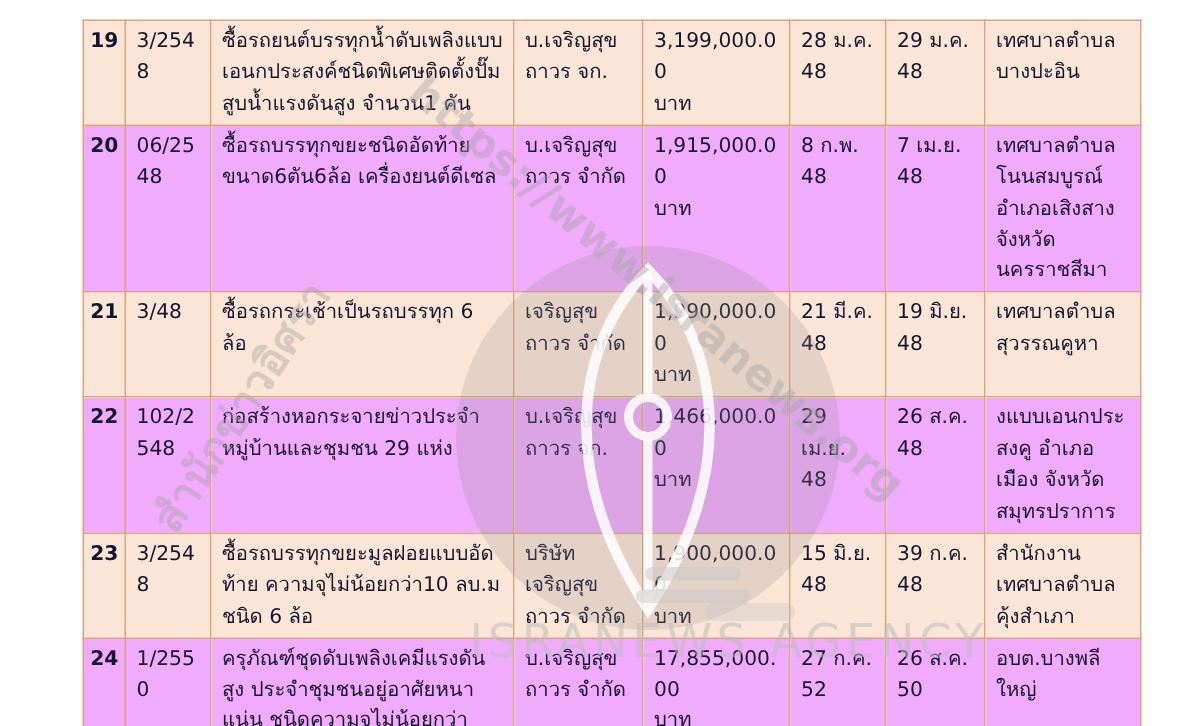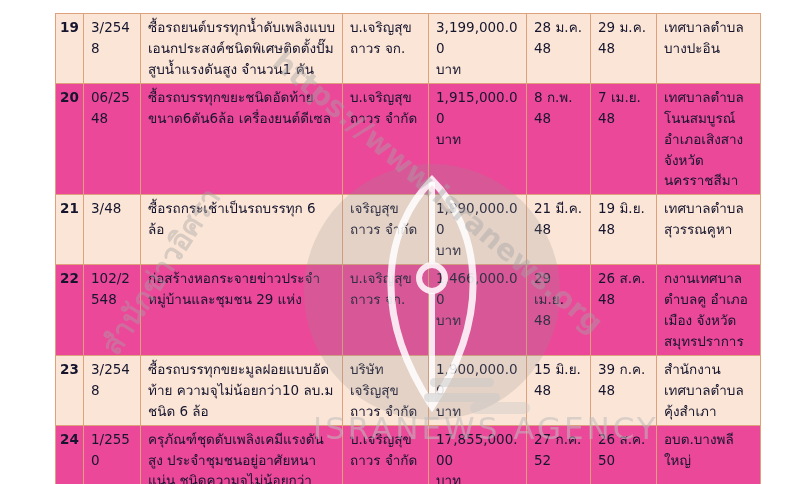--- a/index.html
+++ b/index.html
@@ -15,21 +15,21 @@
     font-size:13.5px;line-height:1.55;
   }
   .doc-table td{
     border:1px solid #dfa07c;
     vertical-align:top;
     padding:3px 6px 3px 7px;
     word-wrap:break-word;
     overflow:hidden;
   }
   tr.shaded td{background:#fbe5d6;}
-  tr.plain td{background:#ec4899;}
+  tr.plain td{background:#f0abfc;}
   td.c-no{text-align:center;font-weight:bold;padding-left:2px;padding-right:2px;}
   td.c-amount .unit{display:block;}
   
   .wm{
     position:absolute;left:0;top:0;width:800px;height:484px;
     pointer-events:none;z-index:10;
   }
   .wm-text{
     position:absolute;
     color:rgba(165,165,165,0.42);
@@ -98,21 +98,21 @@
       <td>เทศบาลตำบลสุวรรณคูหา</td>
     </tr>
     <tr class="plain" style="height:84px">
       <td class="c-no">22</td>
       <td>102/2548</td>
       <td>ก่อสร้างหอกระจายข่าวประจำหมู่บ้านและชุมชน 29 แห่ง</td>
       <td>บ.เจริญสุขถาวร จก.</td>
       <td class="c-amount"><span>1,466,000.00</span><span class="unit">บาท</span></td>
       <td>29 เม.ย. 48</td>
       <td>26 ส.ค. 48</td>
-      <td>กงานเทศบาลตำบลคู อำเภอเมือง จังหวัดสมุทรปราการ</td>
+      <td>งแบบเอนกประสงคู อำเภอเมือง จังหวัดสมุทรปราการ</td>
     </tr>
     <tr class="shaded" style="height:47px">
       <td class="c-no">23</td>
       <td>3/2548</td>
       <td>ซื้อรถบรรทุกขยะมูลฝอยแบบอัดท้าย ความจุไม่น้อยกว่า10 ลบ.ม ชนิด 6 ล้อ</td>
       <td>บริษัทเจริญสุขถาวร จำกัด</td>
       <td class="c-amount"><span>1,900,000.00</span><span class="unit">บาท</span></td>
       <td>15 มิ.ย. 48</td>
       <td>39 ก.ค. 48</td>
       <td>สำนักงานเทศบาลตำบลคุ้งสำเภา</td>

